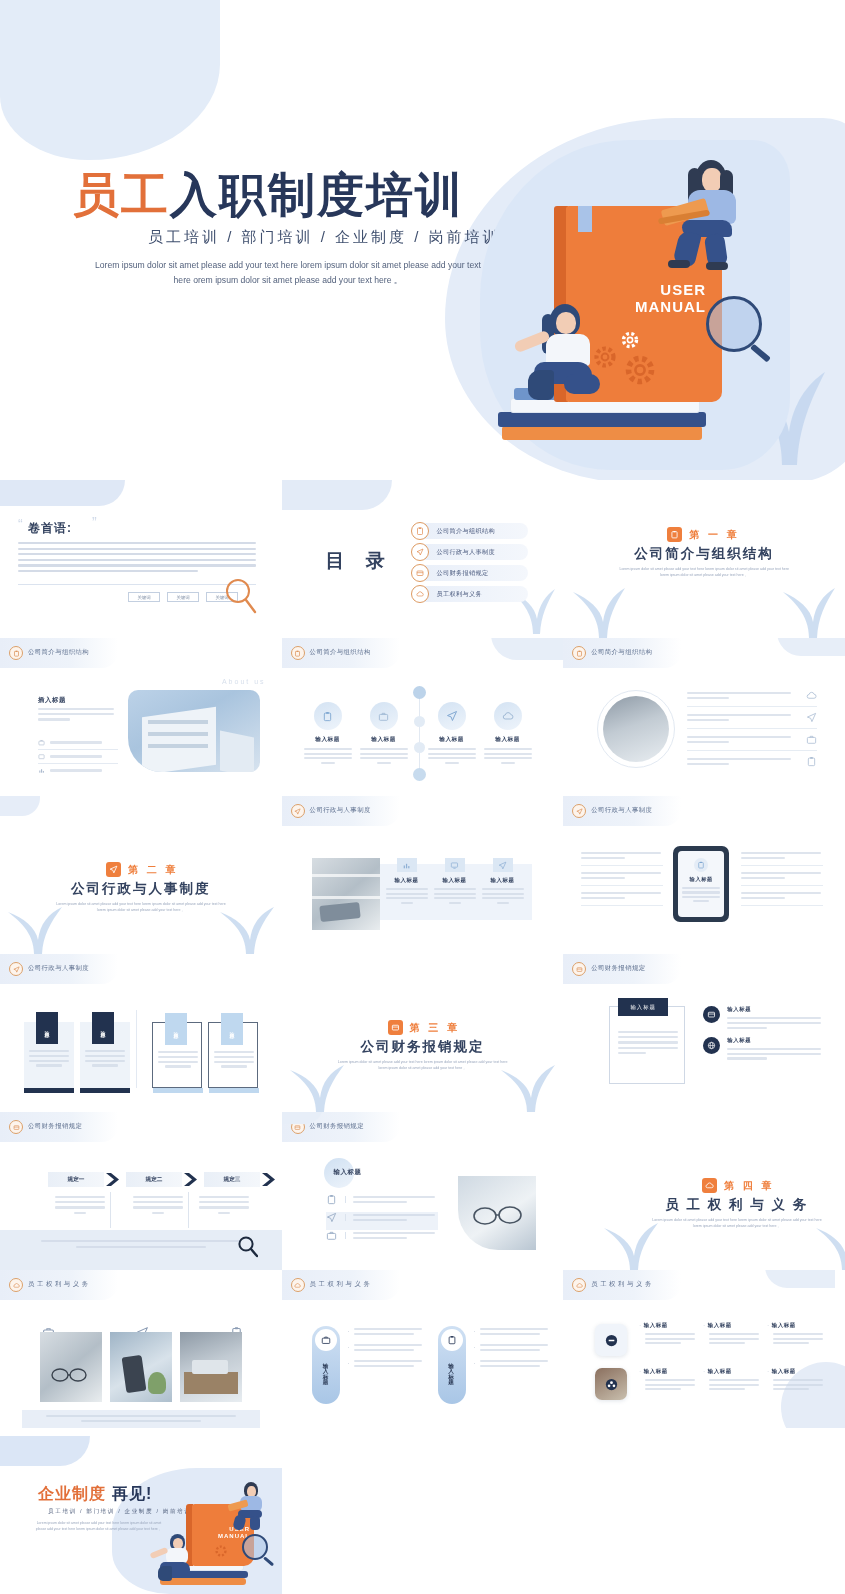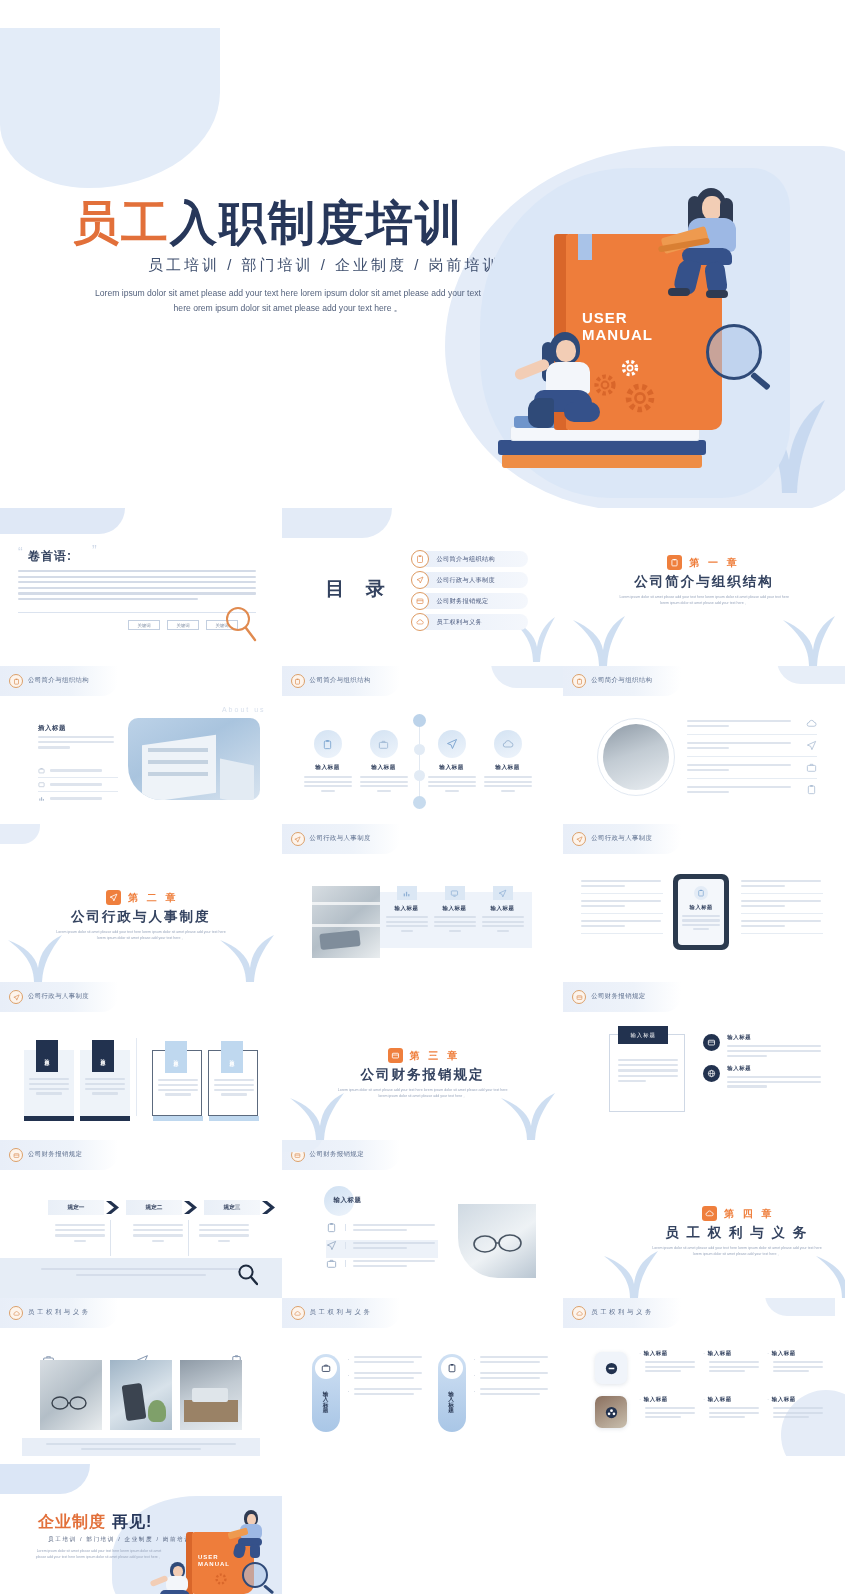--- a/index.html
+++ b/index.html
@@ -5,42 +5,42 @@
   * { box-sizing: border-box; margin:0; padding:0; }
   body {
     width: 845px; height: 1594px;
     background:#fff;
     font-family:"Liberation Sans","DejaVu Sans",sans-serif;
     overflow:hidden;
   }
   .deck { position:relative; width:845px; height:1594px; }
 
   
-  .slide { position:absolute; background:#fff; overflow:hidden;margin-top:28px; }
+  .slide { position:absolute; background:#fff; overflow:hidden; }
 
   
   .cover { left:0; top:0; width:845px; height:480px; background:#fff; }
   .cover-bg-tl { left:-60px; top:-70px; width:220px; height:160px; background:#e3ecf8; border-radius:0 0 60% 40%; }
   .cover-bg-r {
     position:absolute; right:-20px; top:118px; width:420px; height:365px;
     background:#e4ecf8; border-radius:55% 10% 18% 45%;
   }
   .cover-title { position:absolute; left:72px; top:164px; font-size:47px; letter-spacing:2px;
                  font-weight:700; color:#27375a; white-space:nowrap; }
   .cover-title .o { color:#e2703a; }
   .cover-sub { position:absolute; left:148px; top:228px; font-size:15px; letter-spacing:3px; color:#3f4f6e; white-space:nowrap;}
   .cover-lorem { position:absolute; left:88px; top:258px; width:400px; font-size:8.6px; line-height:1.75;
                  color:#54627d; text-align:center; }
 
   
   .book-wrap { position:absolute; }
   .bk-book { position:absolute; background:#ee7d3b; border-radius:3px 10px 10px 3px; }
   .bk-spine { position:absolute; background:#d9662a; border-radius:3px 0 0 3px; }
   .bk-mark { position:absolute; background:#a9c3e8; }
-  .bk-txt { position:absolute; color:#fff; font-weight:700; text-align:left; line-height:1.12; letter-spacing:1px;}
+  .bk-txt { position:absolute; color:#fff; font-weight:700; text-align:right; line-height:1.12; letter-spacing:1px;}
   .magn-ring { position:absolute; border-radius:50%; border:3px solid #2f4a78; background:rgba(169,195,232,.55); }
   .magn-handle { position:absolute; background:#2f4a78; border-radius:2px; }
   .stack { position:absolute; border-radius:3px; }
   .person { position:absolute; }
   .pc { position:absolute; border-radius:50%; }
   .pl { position:absolute; border-radius:4px; }
 
   
   .s { width:281.6px; height:158px; }
   .s-head {

